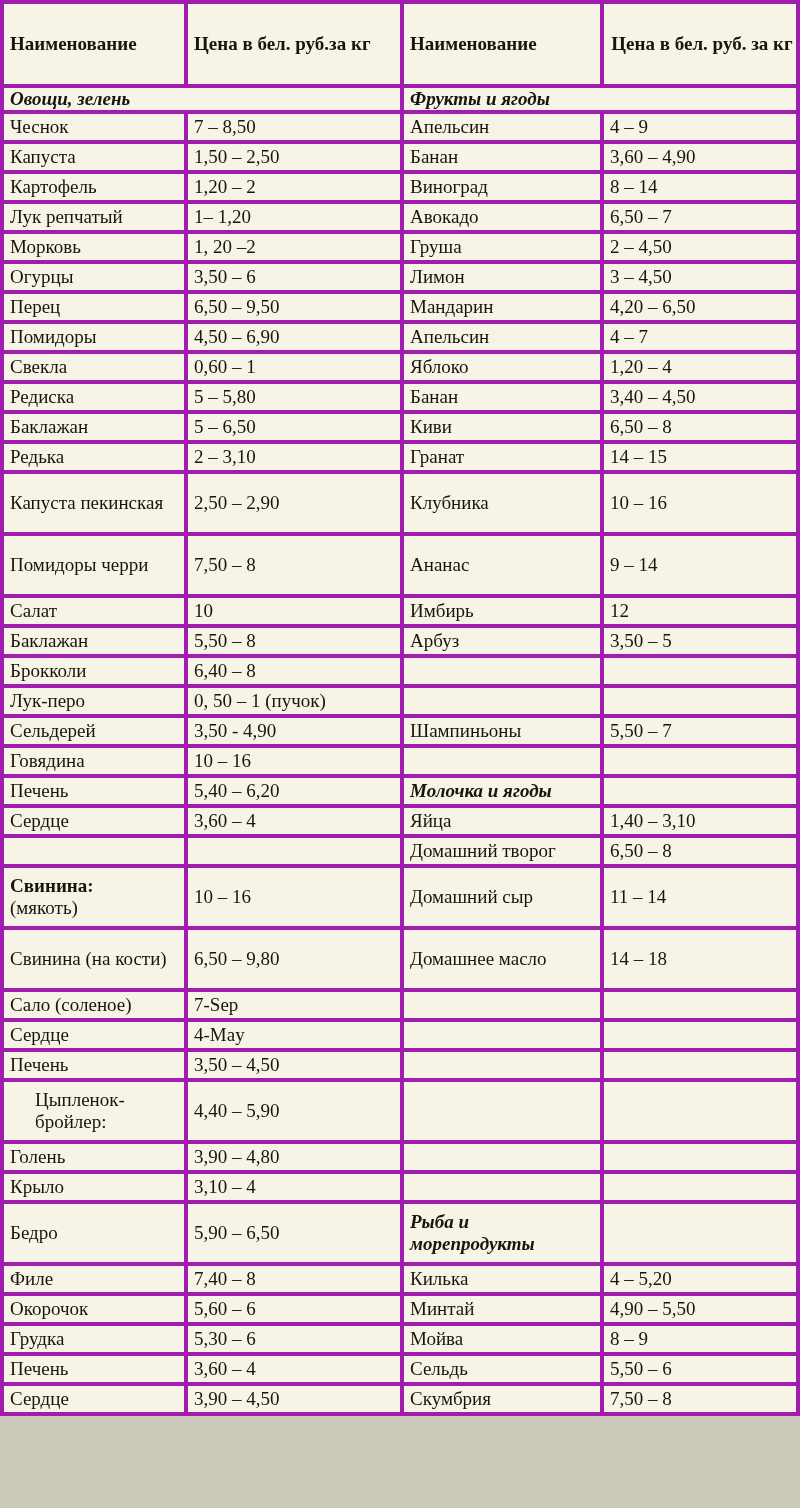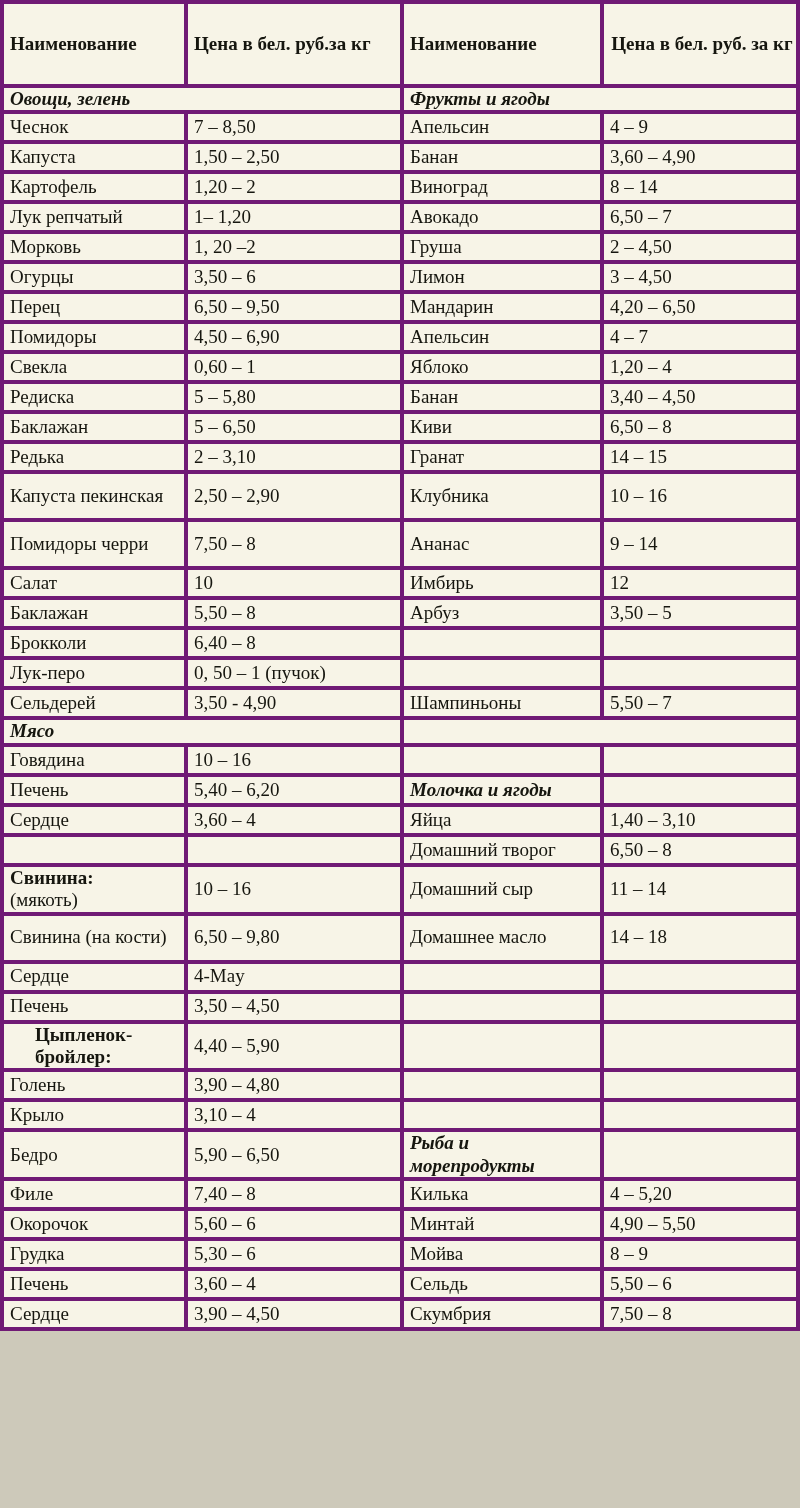--- a/index.html
+++ b/index.html
@@ -6,43 +6,43 @@
     margin: 0;
     padding: 0;
     background: #cdc9ba;
     width: 800px;
   }
   table.price-table {
     width: 800px;
     table-layout: fixed;
     border-collapse: separate;
     border-spacing: 4px;
-    background: #701a75;
+    background: #a21caf;
   }
   th, td {
     background: #f7f4e7;
     font-family: "Liberation Serif", "DejaVu Serif", serif;
     font-size: 19px;
     color: #16160f;
     padding: 0 2px 0 6px;
     vertical-align: middle;
     overflow: hidden;
     line-height: 1.18;
   }
   th {
     font-weight: bold;
     text-align: left;
     height: 80px;
   }
   th.center { text-align: center; }
   tr.h-n td { height: 26px; }
-  tr.h-t td { height: 44px; }
+  tr.h-t td { height: 58px; }
   tr.h-s td { height: 22px; }
   td.section { font-weight: bold; font-style: italic; }
-  td.bold { font-weight: bold; padding-left: 31px; }
+  td.bold { font-weight: normal; padding-left: 31px; }
 </style>
 </head>
 <body>
 
 <table class="price-table">
   <colgroup>
     <col style="width:180px">
     <col style="width:212px">
     <col style="width:196px">
     <col style="width:192px">
@@ -167,24 +167,20 @@
         <td>0, 50 – 1 (пучок)</td>
         <td></td>
         <td></td>
       </tr>
       <tr class="h-n">
         <td>Сельдерей</td>
         <td>3,50 - 4,90</td>
         <td>Шампиньоны</td>
         <td>5,50 – 7</td>
       </tr>
-      <tr class="h-s">
-        <td colspan="2" class="section">Мясо</td>
-        <td colspan="2"></td>
-      </tr>
       <tr class="h-n">
         <td>Говядина</td>
         <td>10 – 16</td>
         <td></td>
         <td></td>
       </tr>
       <tr class="h-n">
         <td>Печень</td>
         <td>5,40 – 6,20</td>
         <td class="section">Молочка и ягоды</td>
@@ -208,20 +204,26 @@
         <td>Домашний сыр</td>
         <td>11 – 14</td>
       </tr>
       <tr class="h-t">
         <td>Свинина (на кости)</td>
         <td>6,50 – 9,80</td>
         <td>Домашнее масло</td>
         <td>14 – 18</td>
       </tr>
       <tr class="h-n">
+        <td>Сало (соленое)</td>
+        <td>7-Sep</td>
+        <td></td>
+        <td></td>
+      </tr>
+      <tr class="h-n">
         <td>Сердце</td>
         <td>4-May</td>
         <td></td>
         <td></td>
       </tr>
       <tr class="h-n">
         <td>Печень</td>
         <td>3,50 – 4,50</td>
         <td></td>
         <td></td>

